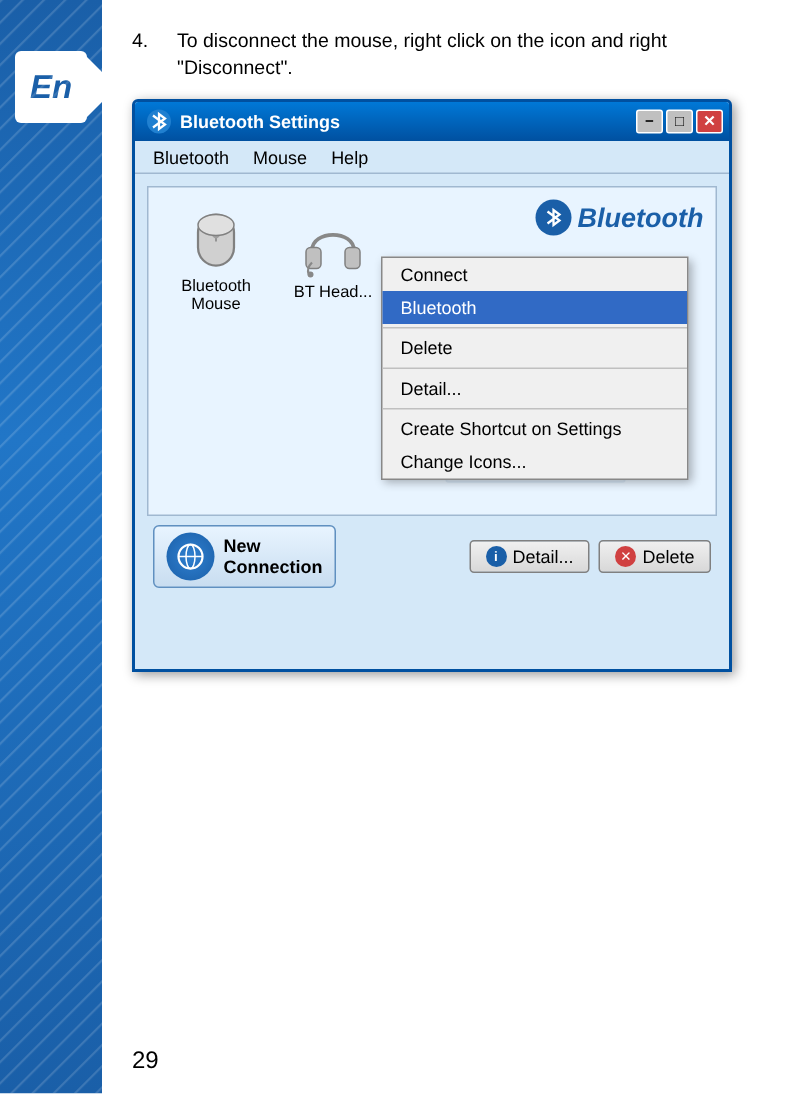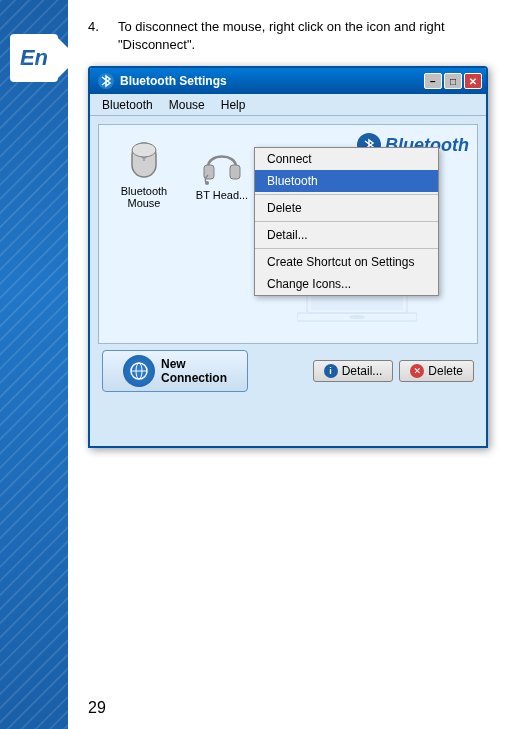--- a/index.html
+++ b/index.html
@@ -231,22 +231,22 @@
       bottom: 10px;
       width: 120px;
       height: 80px;
       opacity: 0.3;
     }
 
     
     .context-menu {
       position: absolute;
       left: 155px;
-      top: 22px;
-      width: 185px;
+      top: 46px;
+      width: 205px;
       background: #f0f0f0;
       border: 1px solid #888;
       box-shadow: 2px 2px 6px rgba(0,0,0,0.3);
       z-index: 10;
     }
     .ctx-item {
       padding: 4px 12px;
       font-size: 12px;
       color: #000;
       cursor: pointer;
@@ -269,21 +269,21 @@
       align-items: center;
       padding: 6px 4px;
     }
     .new-conn-btn {
       display: flex;
       align-items: center;
       gap: 6px;
       background: linear-gradient(180deg, #e8f4ff 0%, #c8ddf0 100%);
       border: 1px solid #6090c0;
       border-radius: 4px;
-      padding: 4px 20px;
+      padding: 4px 8px;
       cursor: pointer;
       font-size: 12px;
       font-weight: bold;
       color: #000;
       justify-content: space-between;
     }
     .conn-icon {
       width: 32px;
       height: 32px;
       background: radial-gradient(circle, #3080d0, #1a5fa8);

